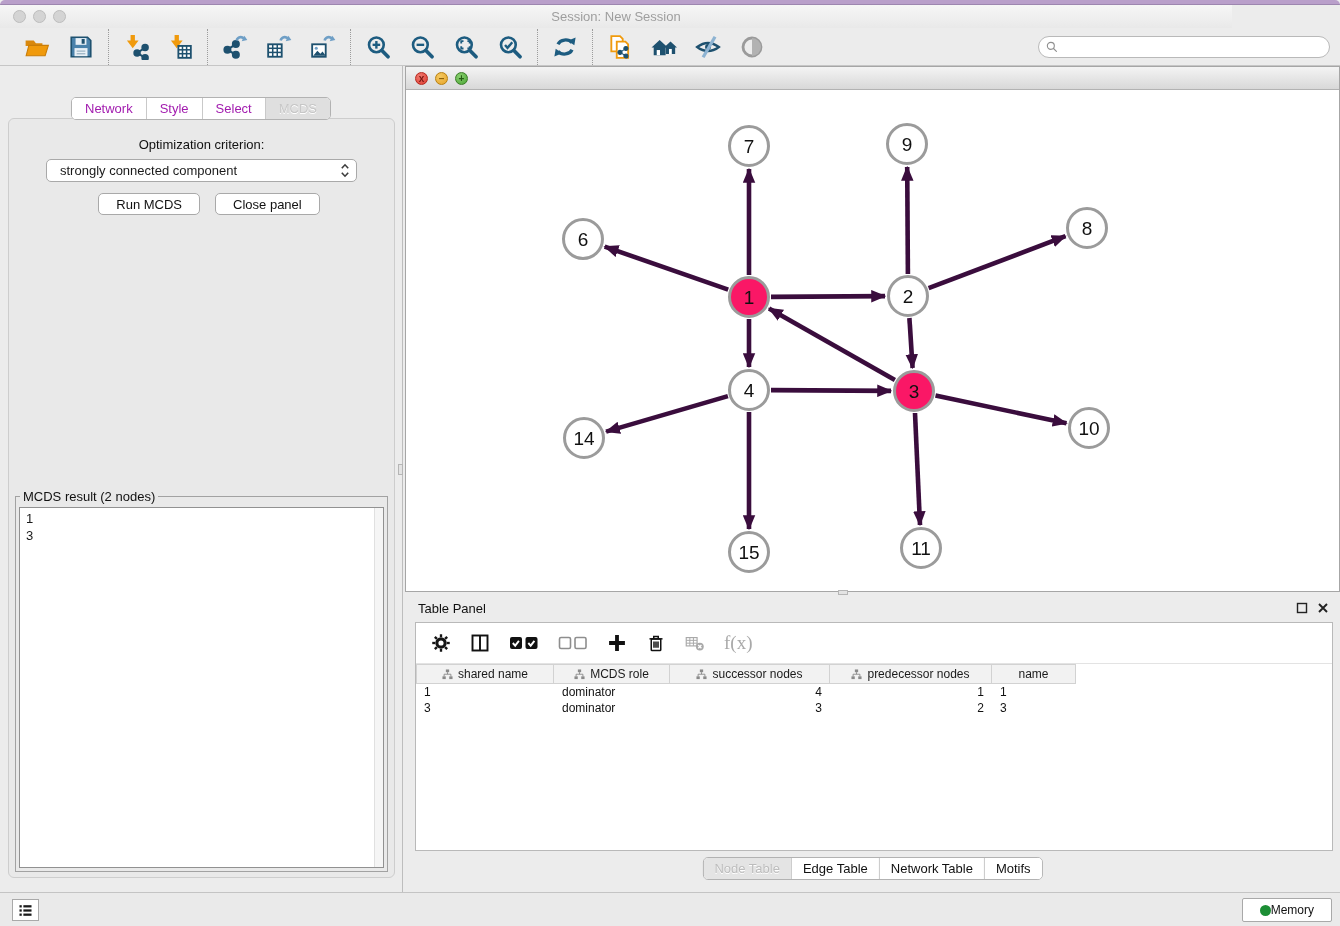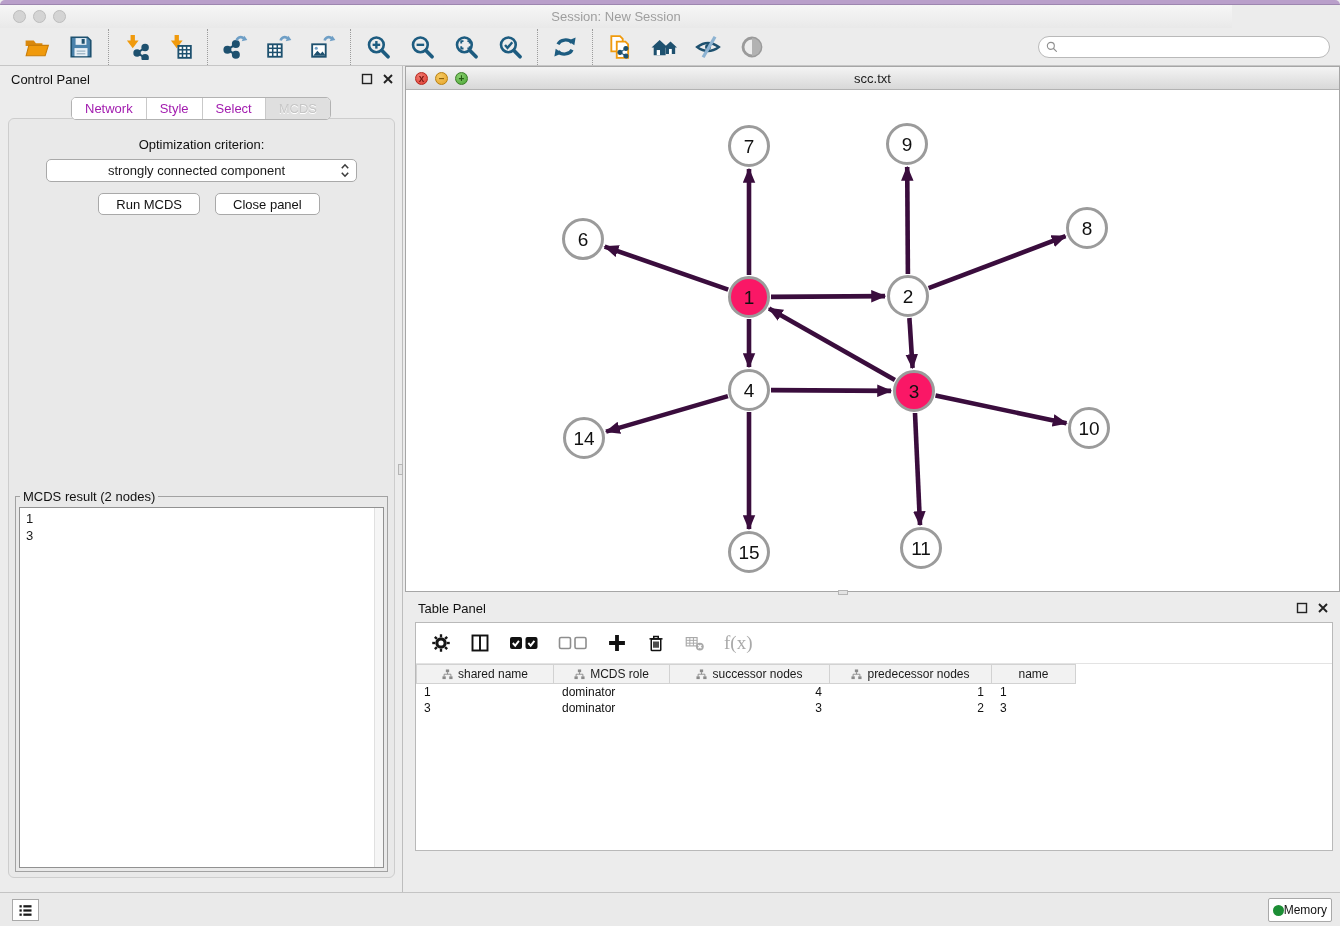--- a/index.html
+++ b/index.html
@@ -32,21 +32,21 @@
   .panel-icons svg { width:12px; height:12px; }
 
   #control-tabs { position:absolute; top:31px; left:50%; transform:translateX(-50%); display:inline-flex; border:1px solid #b2b2b2; border-radius:5px; overflow:hidden; background:#fff; z-index:2; }
   #control-tabs .tab { padding:3px 13px; font-size:13px; background:#fff; color:#a21caf; border-left:1px solid #c9c9c9; cursor:default; }
   #control-tabs .tab:first-child { border-left:none; }
   #control-tabs .tab.selected { background:#dfdfdf; color:#c6c6c6; text-shadow:0 1px 0 #fff; }
 
   #mcds-pane { position:absolute; left:8px; top:52px; width:387px; height:760px; background:#e9e9e9; border:1px solid #cdcdcd; border-radius:6px; }
   #opt-label { position:absolute; left:0; right:0; top:18px; text-align:center; font-size:13px; color:#111; }
   #opt-select { position:absolute; left:37px; right:37px; top:40px; height:23px; background:#fff; border:1px solid #a9a9a9; border-radius:5px; display:flex; align-items:center; padding:0 6px 0 13px; font-size:13px; }
-  #opt-select .sel-text { flex:1;margin-left:48px; }
+  #opt-select .sel-text { flex:1; }
   #opt-stepper svg { width:10px; height:17px; }
   .cp-buttons { position:absolute; left:15px; right:0; top:74px; display:flex; justify-content:center; gap:15px; }
   .cp-btn { background:#fff; border:1px solid #a9a9a9; border-radius:5px; height:22px; padding:0 17px; font-size:13px; font-family:"Liberation Sans",sans-serif; color:#111; }
 
   #result-box { position:absolute; left:6px; right:6px; top:370px; bottom:5px; border:1px solid #a2a2a2; margin:0; padding:3px; }
   #result-box legend { font-size:13px; padding:0 3px; margin-left:1px; color:#111; }
   #result-text { width:100%; height:100%; background:#fff; border:1px solid #919191; position:relative; padding:2px 6px; font-size:13px; line-height:17px; white-space:pre; overflow:hidden; }
   #result-scroll { position:absolute; right:0; top:0; bottom:0; width:9px; background:#f5f5f5; border-left:1px solid #e0e0e0; }
 
   
@@ -83,21 +83,21 @@
 
   #table-tabs { position:absolute; bottom:8px; left:50%; transform:translateX(-50%); display:inline-flex; border:1px solid #b2b2b2; border-radius:5px; overflow:hidden; background:#fff; }
   #table-tabs .tab { padding:3px 11px; font-size:13px; background:#fff; color:#111; border-left:1px solid #c9c9c9; }
   #table-tabs .tab:first-child { border-left:none; }
   #table-tabs .tab.selected { background:#e4e4e4; color:#bcbcbc; text-shadow:0 1px 0 #fff; }
 
   
   #status-bar { position:absolute; left:0; top:892px; width:1340px; height:34px; background:#eaeaea; border-top:1px solid #c4c4c4; }
   #list-button { position:absolute; left:12px; top:6px; width:27px; height:22px; background:#fff; border:1px solid #a9a9a9; display:flex; align-items:center; justify-content:center; }
   #list-button svg { width:17px; height:17px; }
-  #memory-button { position:absolute; right:8px; top:5px; height:24px; background:#fff; border:1px solid #a9a9a9; border-radius:2px; display:flex; align-items:center; padding:0 4px; font-size:12px; color:#111; }
+  #memory-button { position:absolute; right:8px; top:5px; height:24px; background:#fff; border:1px solid #a9a9a9; border-radius:2px; display:flex; align-items:center; padding:0 17px; font-size:12px; color:#111; }
   #memory-dot { width:11px; height:11px; border-radius:50%; background:#1c8e35; }
 </style>
 </head>
 <body>
 
 <div id="top-accent"></div>
 <div id="titlebar">
   <span class="tl-dot" style="left:13px"></span>
   <span class="tl-dot" style="left:33px"></span>
   <span class="tl-dot" style="left:53px"></span>
@@ -311,35 +311,20 @@
         <svg viewBox="0 0 24 24">
           <circle cx="10" cy="10" r="6" fill="none" stroke="#8f8f8f" stroke-width="1.9"></circle>
           <line x1="14.6" y1="14.6" x2="19.6" y2="19.6" stroke="#8f8f8f" stroke-width="1.9" stroke-linecap="round"></line>
         </svg>
       </span>
     <input id="search-input" placeholder="" style="">
   </div>
 </div>
 
 <div id="control-panel">
-  <div class="panel-titlebar">
-    <span class="panel-title">Control Panel</span>
-    <span class="panel-icons">
-      <span>
-          <svg viewBox="0 0 12 12" fill="none" stroke="#222" stroke-width="1.4">
-            <rect x="1.5" y="1.5" width="9" height="9"></rect>
-          </svg>
-        </span>
-      <span>
-          <svg viewBox="0 0 12 12" stroke="#222" stroke-width="1.9">
-            <path d="M2 2l8 8M10 2l-8 8"></path>
-          </svg>
-        </span>
-    </span>
-  </div>
   <div id="control-tabs">
       <span class="tab">Network</span>
       <span class="tab">Style</span>
       <span class="tab">Select</span>
       <span class="tab selected">MCDS</span>
     </div>
   <div id="mcds-pane">
     <div id="opt-label">Optimization criterion:</div>
     <div id="opt-select">
       <span class="sel-text">strongly connected component</span>
@@ -362,21 +347,20 @@
       </div>
     </fieldset>
   </div>
 </div>
 
 <div id="net-window">
   <div id="net-titlebar">
     <span class="traffic" id="traffic-close">x</span>
     <span class="traffic" id="traffic-min">–</span>
     <span class="traffic" id="traffic-zoom">+</span>
-    <div id="net-title">scc.txt</div>
   </div>
   <div id="net-canvas">
     <div id="graph-edges">
         <svg width="933" height="501">
      <defs>
             <marker id="arw" viewBox="0 0 12 10" refX="11" refY="5" markerWidth="15" markerHeight="13" orient="auto" markerUnits="userSpaceOnUse">
        <path d="M0 0L12 5L0 10z" fill="#3a0d3d"></path>
             </marker>
           </defs>
           <line x1="343.0" y1="185.0" x2="343.0" y2="79.0" stroke="#3a0d3d" stroke-width="4.6" marker-end="url(#arw)"></line>
@@ -581,20 +565,26 @@
         </div>
         <div class="tr-row">
           <div class="td-cell" style="width: 138px; text-align: left;">3</div>
           <div class="td-cell" style="width: 116px; text-align: left;">dominator</div>
           <div class="td-cell" style="width: 160px; text-align: right;">3</div>
           <div class="td-cell" style="width: 162px; text-align: right;">2</div>
           <div class="td-cell" style="width: 84px; text-align: left;">3</div>
         </div>
       </div>
   </div>
+  <div id="table-tabs">
+      <span class="tab selected">Node Table</span>
+      <span class="tab">Edge Table</span>
+      <span class="tab">Network Table</span>
+      <span class="tab">Motifs</span>
+    </div>
 </div>
 
 <div id="status-bar">
   <div id="list-button">
     <span>
         <svg viewBox="0 0 24 24" fill="#1a1a1a">
           <rect x="3.5" y="4.5" width="3.2" height="3.2"></rect>
           <rect x="9" y="4.5" width="11.5" height="3.2"></rect>
           <rect x="3.5" y="10.4" width="3.2" height="3.2"></rect>
           <rect x="9" y="10.4" width="11.5" height="3.2"></rect>

